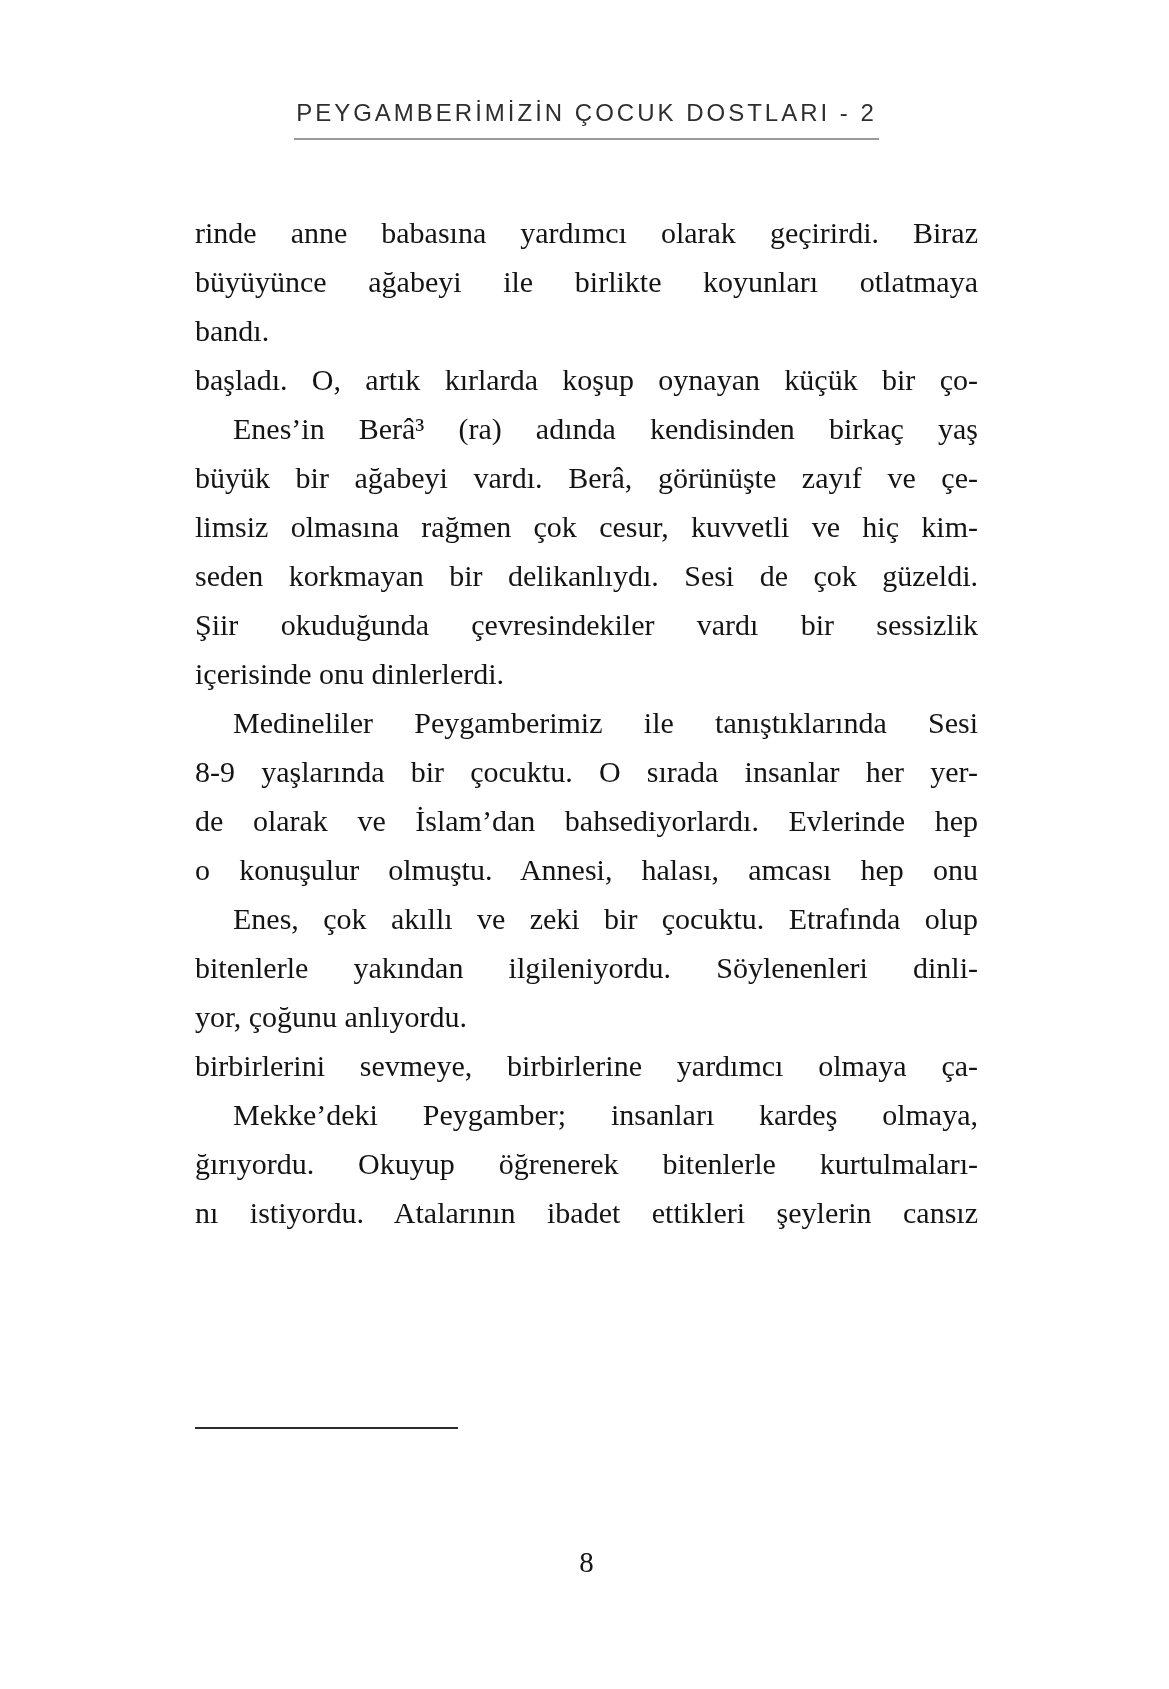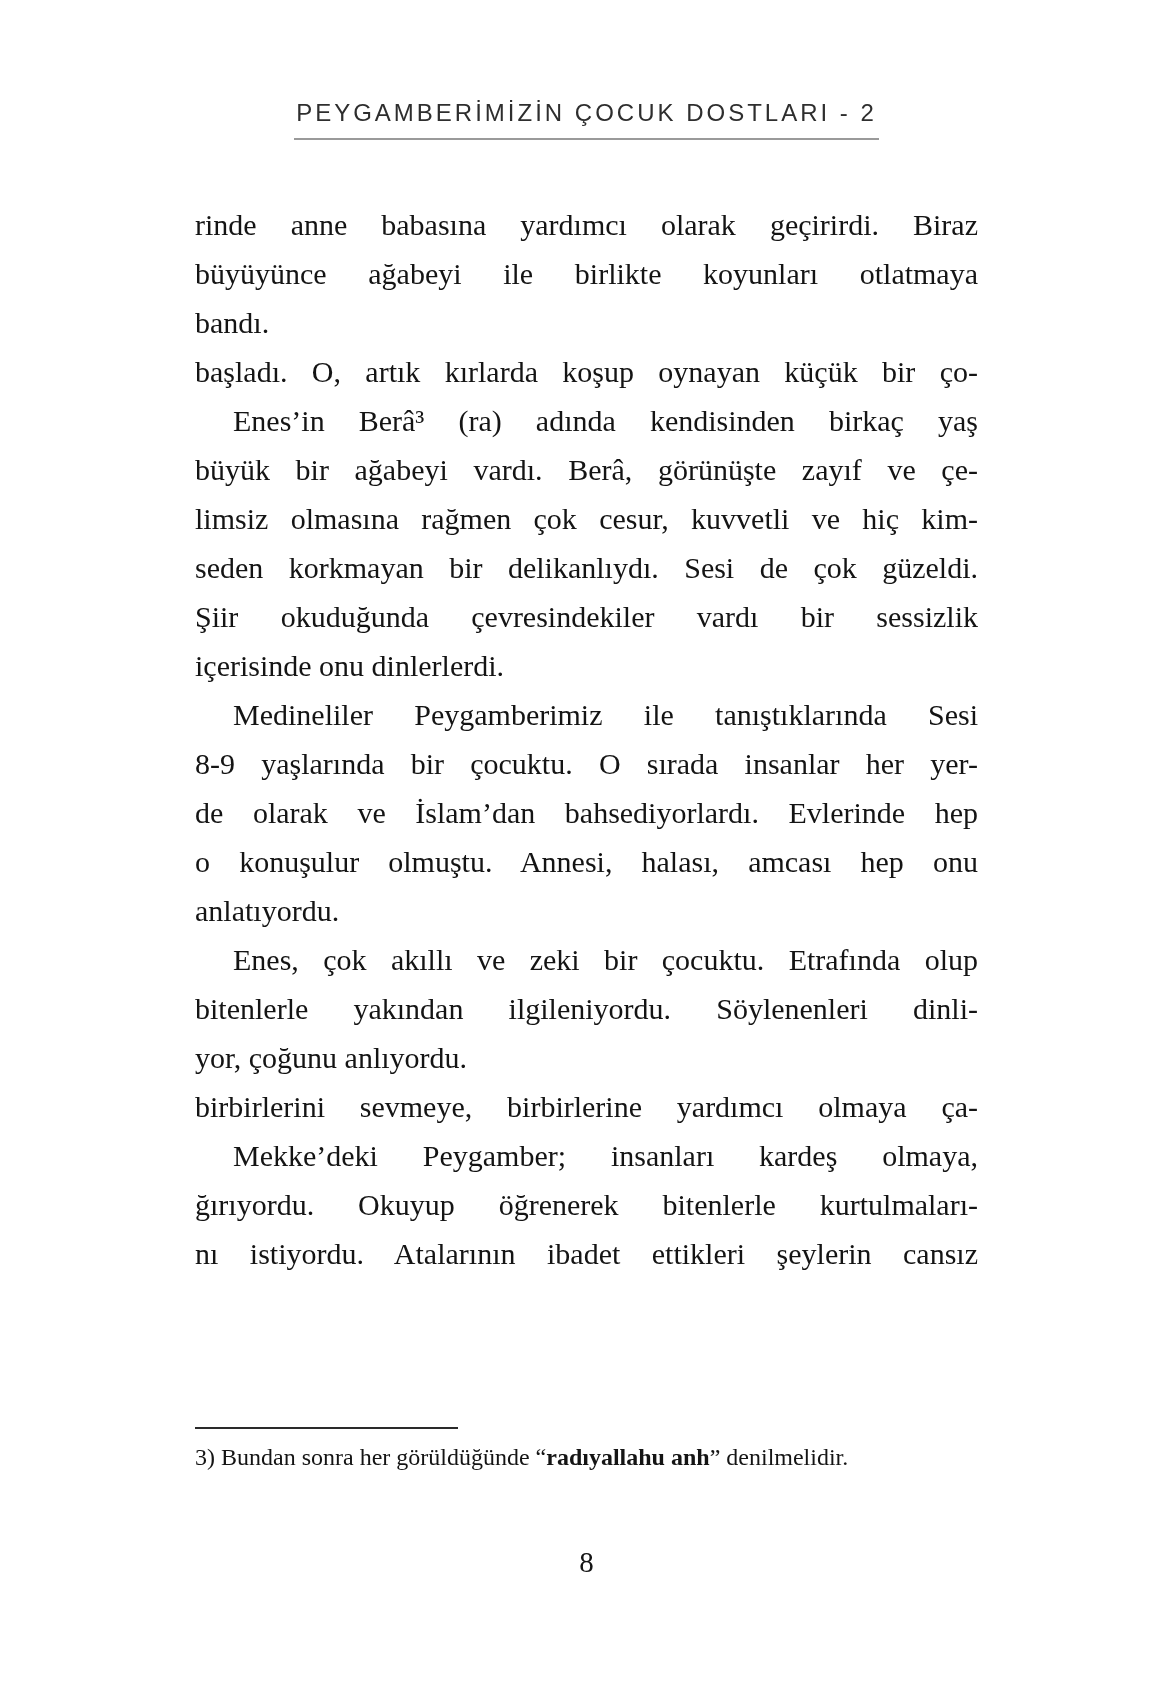--- a/index.html
+++ b/index.html
@@ -35,21 +35,21 @@
     font-size:24px;
     letter-spacing:3px;
     color:var(--header-text);
     padding:0 2px 11px 2px;
     border-bottom:2px solid var(--header-rule);
     white-space:nowrap;
   }
   
   .body-text{
     position:absolute;
-    top:200px;
+    top:208px;
     left:195px;
     width:783px;
     font-size:30px;
     line-height:49px;
   }
   .line{
     text-align:justify;
     text-align-last:justify;
   }
   .line.para-end{
@@ -103,30 +103,28 @@
       <div class="line indented">Enes’in Berâ³ (ra) adında kendisinden birkaç yaş</div>
       <div class="line">büyük bir ağabeyi vardı. Berâ, görünüşte zayıf ve çe-</div>
       <div class="line">limsiz olmasına rağmen çok cesur, kuvvetli ve hiç kim-</div>
       <div class="line">seden korkmayan bir delikanlıydı. Sesi de çok güzeldi.</div>
       <div class="line">Şiir okuduğunda çevresindekiler vardı bir sessizlik</div>
       <div class="line para-end">içerisinde onu dinlerlerdi.</div>
       <div class="line indented">Medineliler Peygamberimiz ile tanıştıklarında Sesi</div>
       <div class="line">8-9 yaşlarında bir çocuktu. O sırada insanlar her yer-</div>
       <div class="line">de olarak ve İslam’dan bahsediyorlardı. Evlerinde hep</div>
       <div class="line">o konuşulur olmuştu. Annesi, halası, amcası hep onu</div>
-      <div class="line para-end">anlatıyordu.</div>
       <div class="line indented">Enes, çok akıllı ve zeki bir çocuktu. Etrafında olup</div>
       <div class="line">bitenlerle yakından ilgileniyordu. Söylenenleri dinli-</div>
       <div class="line para-end">yor, çoğunu anlıyordu.</div>
       <div class="line">birbirlerini sevmeye, birbirlerine yardımcı olmaya ça-</div>
       <div class="line indented">Mekke’deki Peygamber; insanları kardeş olmaya,</div>
       <div class="line">ğırıyordu. Okuyup öğrenerek bitenlerle kurtulmaları-</div>
       <div class="line">nı istiyordu. Atalarının ibadet ettikleri şeylerin cansız</div>
     </div>
 
   <div class="footnote">
     <div class="footnote-rule"></div>
-    <div class="footnote-text"><span>3) Bundan sonra her görüldüğünde “</span><b>radıyallahu anh</b><span>” denilmelidir.</span></div>
   </div>
 
   <div class="page-number">8</div>
 
 </div>
 
 </body></html>

